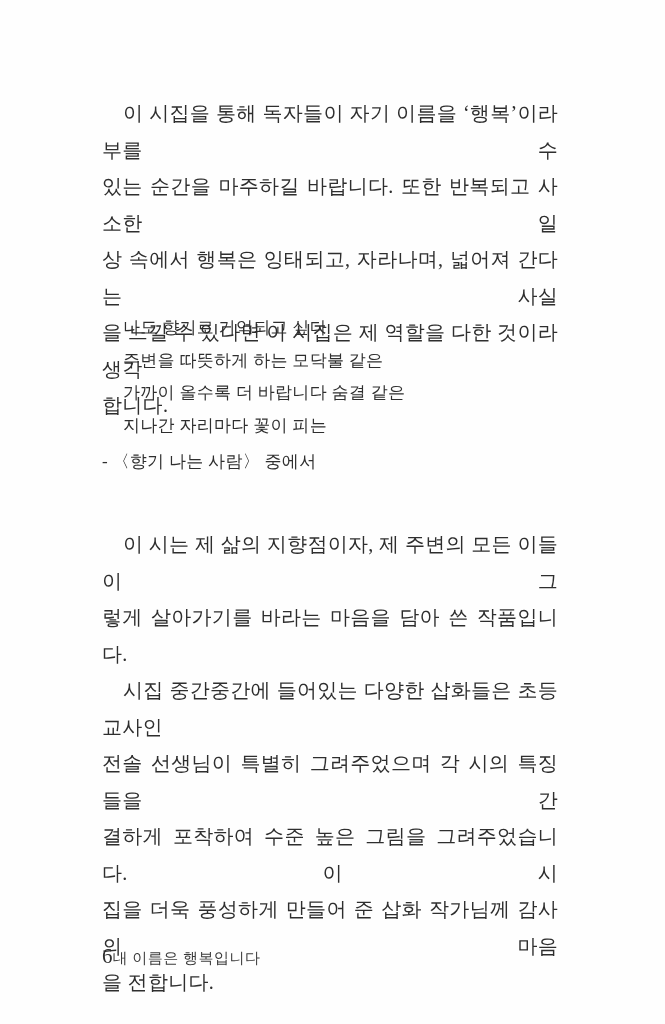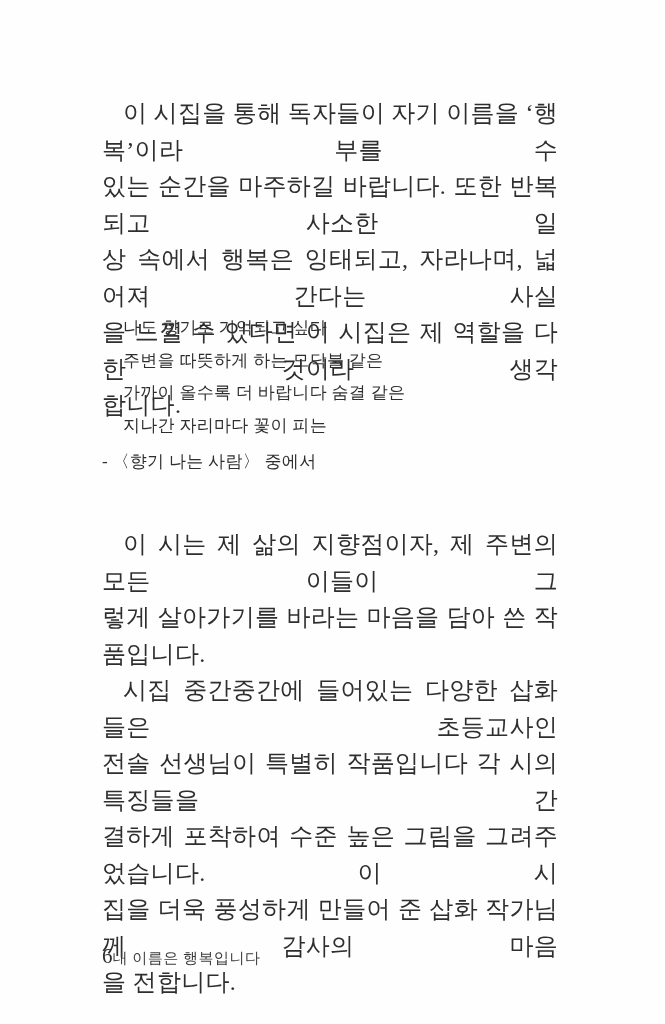--- a/index.html
+++ b/index.html
@@ -17,21 +17,21 @@
     font-family: "Liberation Serif", "DejaVu Serif", serif;
     overflow: hidden;
   }
   .block {
     position: absolute;
     left: 102px;
     width: 456px;
   }
   
   .paragraph {
-    font-size: 24px;
+    font-size: 20px;
     line-height: 36.5px;
     letter-spacing: 0.3px;
   }
   .paragraph .line {
     text-align: justify;
     text-align-last: justify;
     white-space: normal;
   }
   .paragraph .line.last {
     text-align-last: left;
@@ -104,21 +104,21 @@
 
   <div id="attribution" class="block">- 〈향기 나는 사람〉 중에서</div>
 
   <div id="prose-bottom" class="block">
     <div class="paragraph">
         <div class="line">이 시는 제 삶의 지향점이자, 제 주변의 모든 이들이 그</div>
         <div class="line last">렇게 살아가기를 바라는 마음을 담아 쓴 작품입니다.</div>
       </div>
     <div class="paragraph">
         <div class="line">시집 중간중간에 들어있는 다양한 삽화들은 초등교사인</div>
-        <div class="line">전솔 선생님이 특별히 작품입니다 각 시의 특징들을 간</div>
+        <div class="line">전솔 선생님이 특별히 그려주었으며 각 시의 특징들을 간</div>
         <div class="line">결하게 포착하여 수준 높은 그림을 그려주었습니다. 이 시</div>
         <div class="line">집을 더욱 풍성하게 만들어 준 삽화 작가님께 감사의 마음</div>
         <div class="line last">을 전합니다.</div>
       </div>
   </div>
 
   <div id="footer">
     <span class="page-number">6</span>
     <span class="book-title">내 이름은 행복입니다</span>
   </div>

